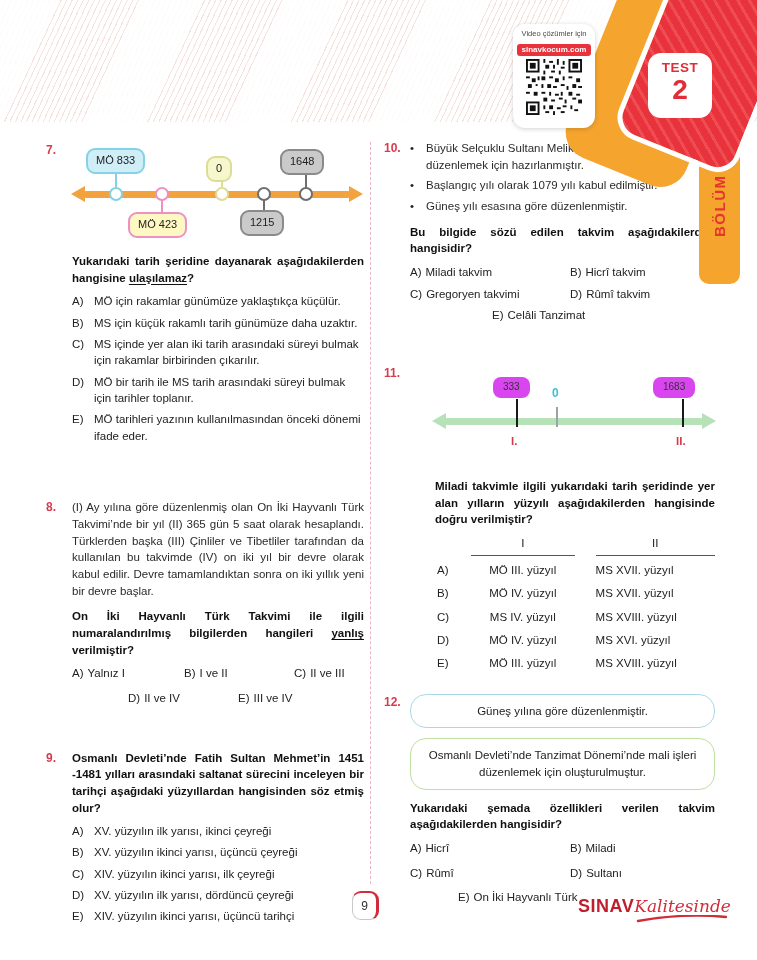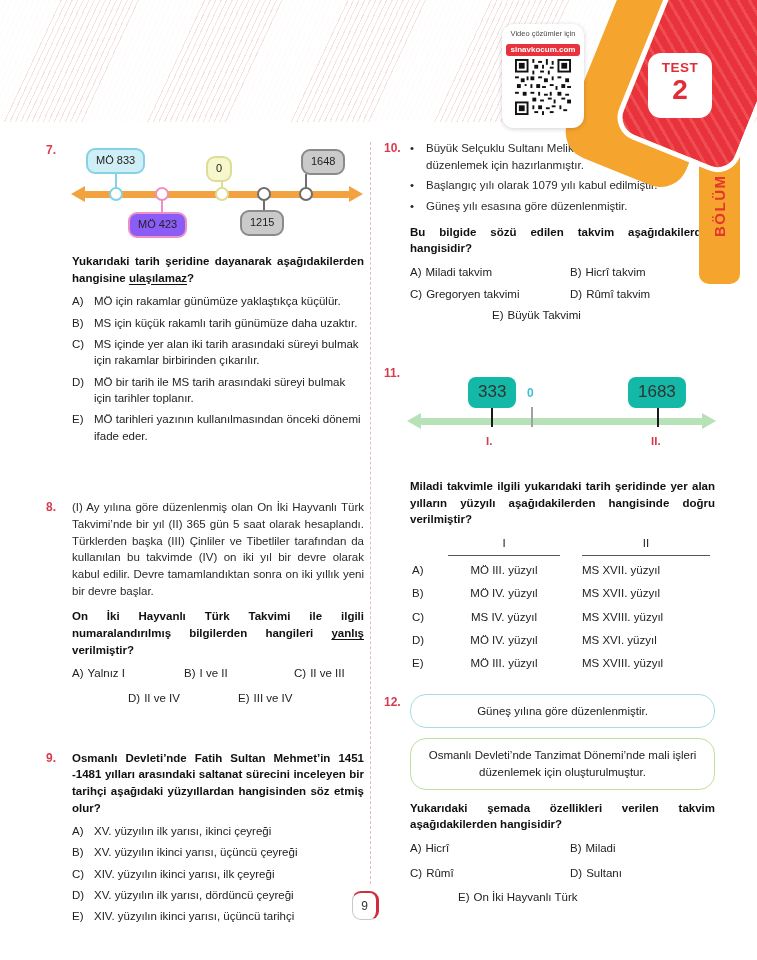--- a/index.html
+++ b/index.html
@@ -17,21 +17,21 @@
     font-size:15px;letter-spacing:1.5px;}
   .ribbon-orange{position:absolute;left:596px;top:-52px;width:128px;height:232px;background:#f5a42e;
     border-radius:28px;transform:rotate(22deg);z-index:2;}
   .ribbon-red{position:absolute;left:652px;top:-84px;width:120px;height:238px;border-radius:24px;
     transform:rotate(22deg);z-index:3;border:5px solid #fff;
     background:repeating-linear-gradient(38deg,#e8323c 0 7px,#ef4d52 7px 10px);}
   .test-badge{position:absolute;left:648px;top:53px;width:64px;height:65px;background:#fff;
     border-radius:13px;z-index:4;text-align:center;}
   .test-badge .t1{display:block;color:#e02d38;font-weight:bold;font-size:13.5px;letter-spacing:.5px;margin-top:7px;}
   .test-badge .t2{display:block;color:#e02d38;font-weight:bold;font-size:28px;line-height:1;margin-top:1px;}
-  .qr-box{position:absolute;left:502px;top:24px;width:82px;height:104px;background:#fff;border-radius:12px;
+  .qr-box{position:absolute;left:513px;top:24px;width:82px;height:104px;background:#fff;border-radius:12px;
     box-shadow:0 1px 5px rgba(0,0,0,.18);z-index:5;text-align:center;padding-top:5px;box-sizing:border-box;}
   .qr-label{font-size:7.5px;color:#4a4a4a;display:block;}
   .qr-site{display:inline-block;background:#e8323c;color:#fff;font-size:8px;font-weight:bold;
     padding:1px 5px 2px;border-radius:3px;margin-top:2px;}
   .qr-code{margin-top:3px;}
 
   
   .divider{position:absolute;left:370px;top:142px;height:742px;border-left:1px dashed #edb5c2;z-index:0;}
   .col{position:absolute;top:142px;font-size:11.5px;line-height:1.45;}
   .col-left{left:46px;width:318px;}
@@ -56,35 +56,35 @@
   .tlbar{position:absolute;height:7px;border-radius:2px;}
   .tl7 .tlbar{left:12px;right:14px;top:45px;background:#f2a23e;}
   .tl7 .tlbar:before{content:"";position:absolute;left:-13px;top:-5px;border-top:8.5px solid transparent;
     border-bottom:8.5px solid transparent;border-right:14px solid #f2a23e;}
   .tl7 .tlbar:after{content:"";position:absolute;right:-13px;top:-5px;border-top:8.5px solid transparent;
     border-bottom:8.5px solid transparent;border-left:14px solid #f2a23e;}
   .pt{position:absolute;top:41px;width:10px;height:10px;border-radius:50%;background:#fff;z-index:2;}
   .conn{position:absolute;width:2px;z-index:1;}
   .tlbox{position:absolute;padding:3px 8px;border-radius:9px;font-size:11px;color:#222;z-index:2;white-space:nowrap;}
   .c-cyan{border:2px solid #84d2e6;background:#cfeef6;}
-  .c-pink{border:2px solid #ef90c4;background:#8b5cf6;}
+  .c-pink{border:2px solid #ef90c4;background:#fef9c3;}
   .c-yellow{border:2px solid #dedd97;background:#f7f7cd;}
   .c-gray{border:2px solid #8a8a8a;background:#cacaca;}
   .b-cyan{border:2.5px solid #84d2e6;} .b-pink{border:2.5px solid #ef90c4;}
   .b-yellow{border:2.5px solid #dedd97;} .b-gray{border:2.5px solid #6e6e6e;}
   .l-cyan{background:#84d2e6;} .l-pink{background:#ef90c4;} .l-yellow{background:#dedd97;} .l-gray{background:#6e6e6e;}
 
   
   .tl11{position:relative;height:100px;margin:4px 0 6px;}
   .tl11 .tlbar{left:10px;right:12px;top:49px;background:#b7e2b7;}
   .tl11 .tlbar:before{content:"";position:absolute;left:-13px;top:-5px;border-top:8.5px solid transparent;
     border-bottom:8.5px solid transparent;border-right:14px solid #b7e2b7;}
   .tl11 .tlbar:after{content:"";position:absolute;right:-13px;top:-5px;border-top:8.5px solid transparent;
     border-bottom:8.5px solid transparent;border-left:14px solid #b7e2b7;}
-  .yrbox{position:absolute;top:8px;background:#14b8a6;border-radius:8px;padding:3px 10px;font-size:17px;
+  .yrbox{position:absolute;top:8px;background:#d946ef;border-radius:8px;padding:3px 10px;font-size:10px;
     color:#333;z-index:2;}
   .zero11{position:absolute;top:16px;color:#3fc0d6;font-weight:bold;font-size:12px;z-index:2;}
   .tick{position:absolute;width:2px;background:#1a1a1a;z-index:1;}
   .tick-gray{position:absolute;width:2px;background:#9aa4a8;z-index:1;}
   .mk{position:absolute;top:64px;color:#d23b4e;font-weight:bold;font-size:11.5px;z-index:2;}
 
   
   .tbl{margin:4px 0 0 2px;}
   .tbl-head{display:flex;font-size:11.5px;color:#222;}
   .tbl-head .sp{width:36px;}
@@ -210,21 +210,21 @@
 
     <div class="q" style="margin-bottom:50px;">
       <div class="qnum">7.</div>
       <div class="qbody">
         <div class="tl7">
           <div class="tlbar"></div>
           <div class="tlbox c-cyan" style="left:14px;top:2px;">MÖ 833</div>
           <div class="tlbox c-pink" style="left:56px;top:66px;">MÖ 423</div>
           <div class="tlbox c-yellow" style="left:134px;top:10px;">0</div>
           <div class="tlbox c-gray" style="left:168px;top:64px;">1215</div>
-          <div class="tlbox c-gray" style="left:229px;top:3px;">1648</div>
+          <div class="tlbox c-gray" style="left:208px;top:3px;">1648</div>
           <div class="conn l-cyan" style="left:43px;top:27px;height:15px;"></div>
           <div class="conn l-pink" style="left:89px;top:52px;height:15px;"></div>
           <div class="conn l-yellow" style="left:149px;top:34px;height:8px;"></div>
           <div class="conn l-gray" style="left:191px;top:52px;height:13px;"></div>
           <div class="conn l-gray" style="left:233px;top:28px;height:14px;"></div>
           <div class="pt b-cyan" style="left:37px;"></div>
           <div class="pt b-pink" style="left:83px;"></div>
           <div class="pt b-yellow" style="left:143px;"></div>
           <div class="pt b-gray" style="left:185px;"></div>
           <div class="pt b-gray" style="left:227px;"></div>
@@ -347,27 +347,27 @@
               <span>Gregoryen takvimi</span>
             </div>
           <div class="cell nowrap">
               <span class="lt">D)</span>
               <span>Rûmî takvim</span>
             </div>
         </div>
         <div class="optrow">
           <div class="cell nowrap" style="margin-left:82px;">
               <span class="lt">E)</span>
-              <span>Büyük Takvimi</span>
-            </div>
-        </div>
-      </div>
-    </div>
-
-    <div class="q" style="margin-bottom:22px;">
+              <span>Celâli Tanzimat</span>
+            </div>
+        </div>
+      </div>
+    </div>
+
+    <div class="q" style="margin-bottom:22px;gap:25px;">
       <div class="qnum">11.</div>
       <div class="qbody">
         <div class="tl11">
           <div class="tlbar"></div>
           <div class="tick" style="left:81px;top:30px;height:28px;"></div>
           <div class="tick-gray" style="left:121px;top:38px;height:20px;"></div>
           <div class="tick" style="left:247px;top:30px;height:28px;"></div>
           <div class="yrbox" style="left:58px;">333</div>
           <div class="zero11" style="left:117px;">0</div>
           <div class="yrbox" style="left:218px;">1683</div>
@@ -448,14 +448,23 @@
               <span>On İki Hayvanlı Türk</span>
             </div>
         </div>
       </div>
     </div>
   </div>
 
   <div class="pagebox">
     <span>9</span>
   </div>
+  <div class="brand">
+    <span class="b1">SINAV</span>
+    <span class="b2wrap">
+      <span class="b2">Kalitesinde</span>
+      <svg width="92" height="8" viewBox="0 0 92 8">
+        <path d="M2 6 Q 46 -2 90 2" stroke="#d22c3a" stroke-width="2.4" fill="none" stroke-linecap="round"></path>
+      </svg>
+    </span>
+  </div>
 
 </div>
 
 </body></html>

